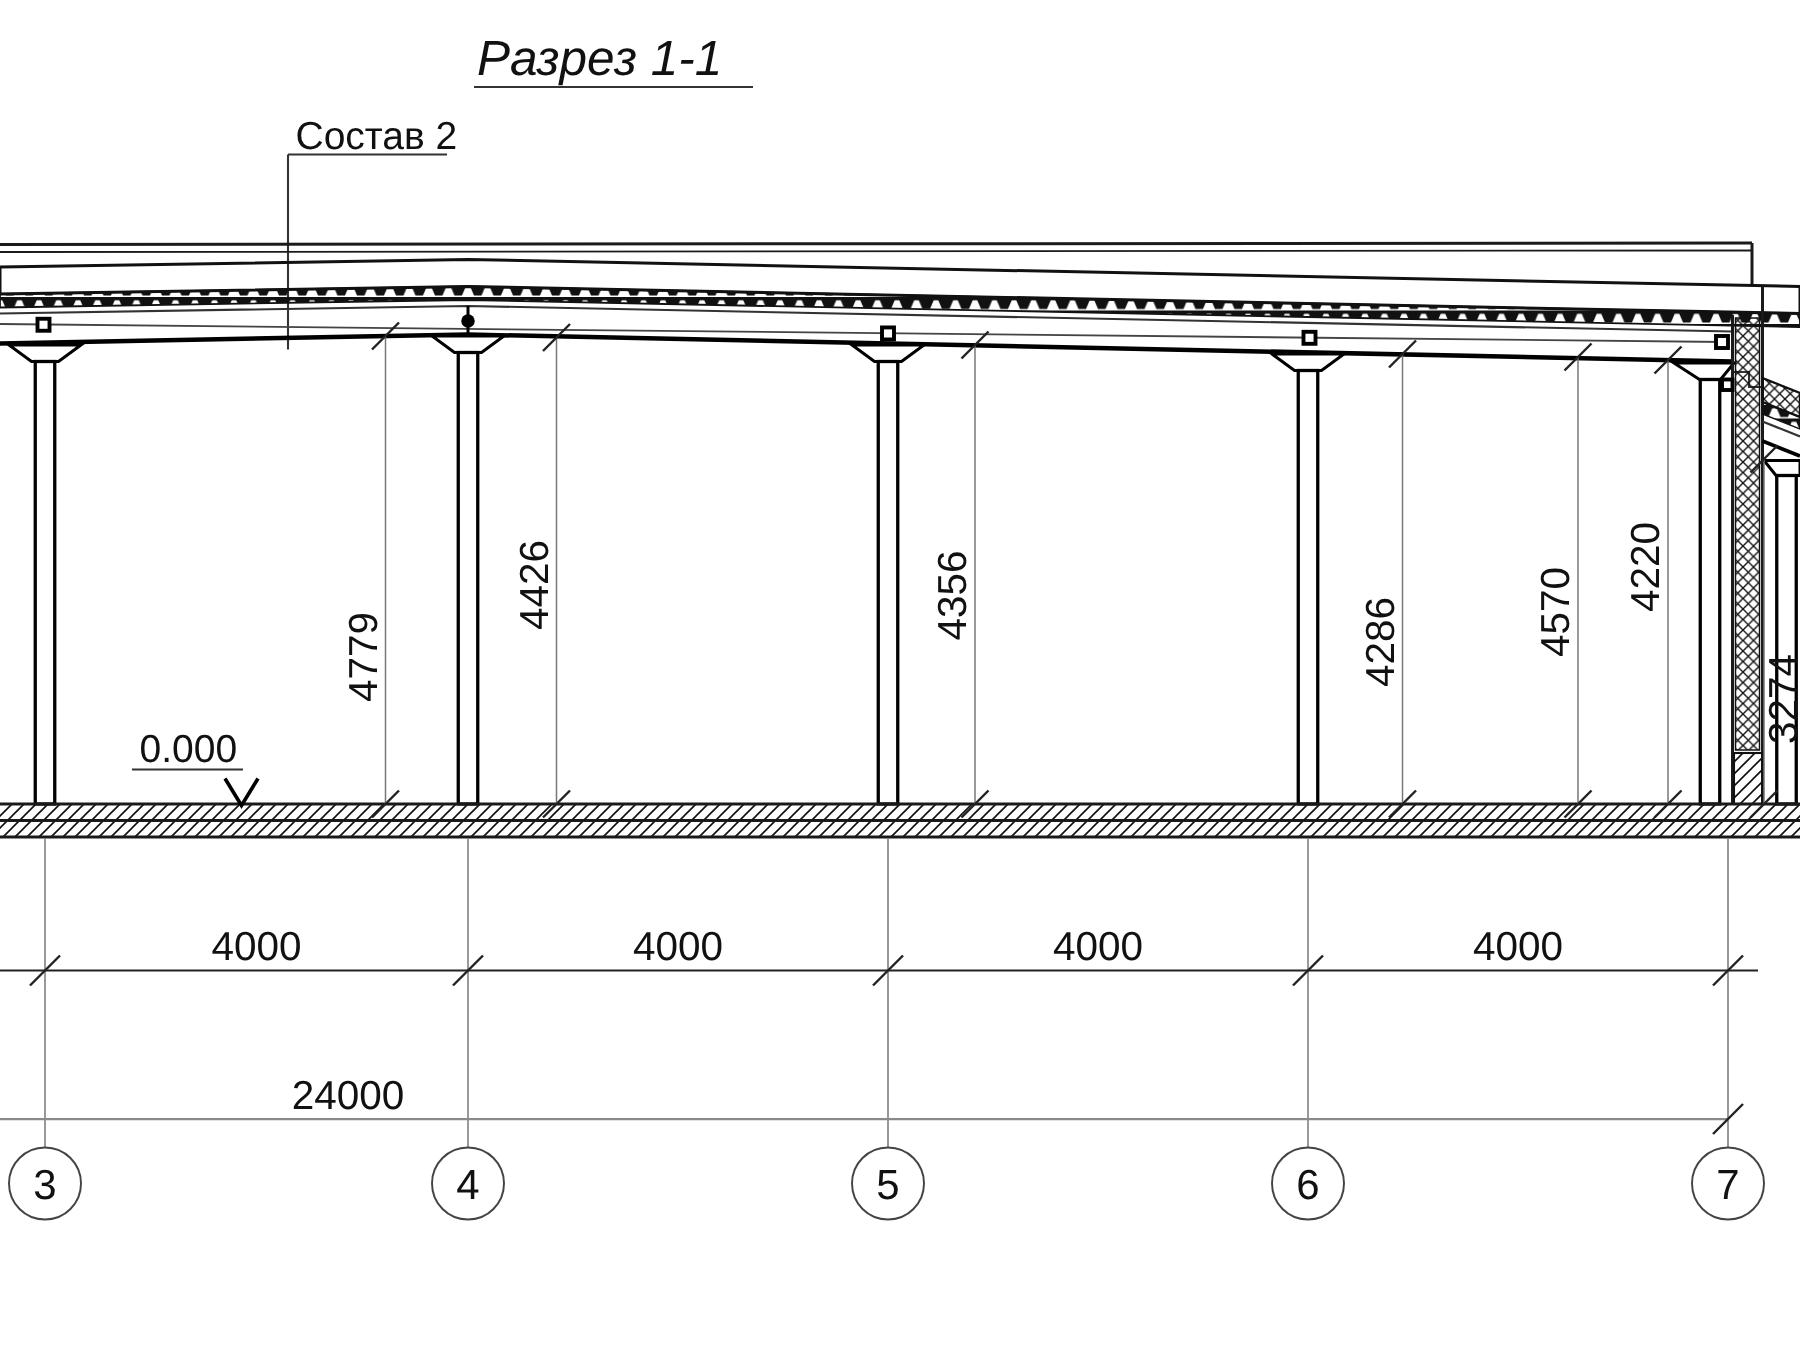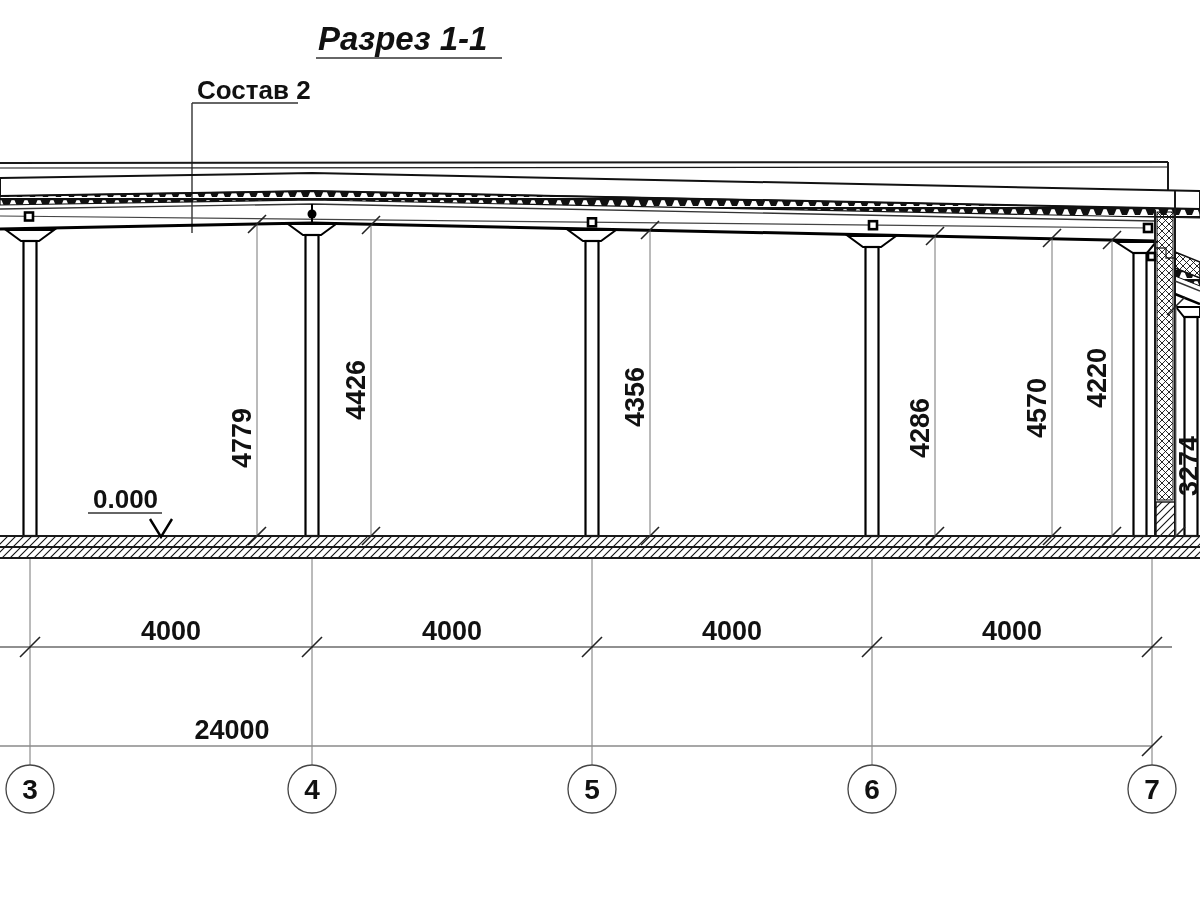--- a/index.html
+++ b/index.html
@@ -1,16 +1,16 @@
 <!DOCTYPE html>
 <html><head>
 <meta charset="utf-8">
 <style>
   html,body{margin:0;padding:0;background:#ffffff;}
-  .stage{position:relative;width:1200px;height:900px;background:#c4b5fd;overflow:hidden;font-weight:bold;}
+  .stage{position:relative;width:1200px;height:900px;background:#c4b5fd;overflow:hidden;}
   svg{display:block;}
   text{font-family:"Liberation Sans","DejaVu Sans",sans-serif;fill:#111;}
   .title-text{font-size:33px;font-style:italic;}
   .callout-text{font-size:26px;}
   .elev-text{font-size:26px;}
   .vdim-text{font-size:27px;}
   .hdim-text{font-size:27px;}
   .axis-text{font-size:28px;}
   .ln{stroke:#1a1a1a;fill:none;}
   .ln-thick{stroke:#000;stroke-width:3;fill:none;}

